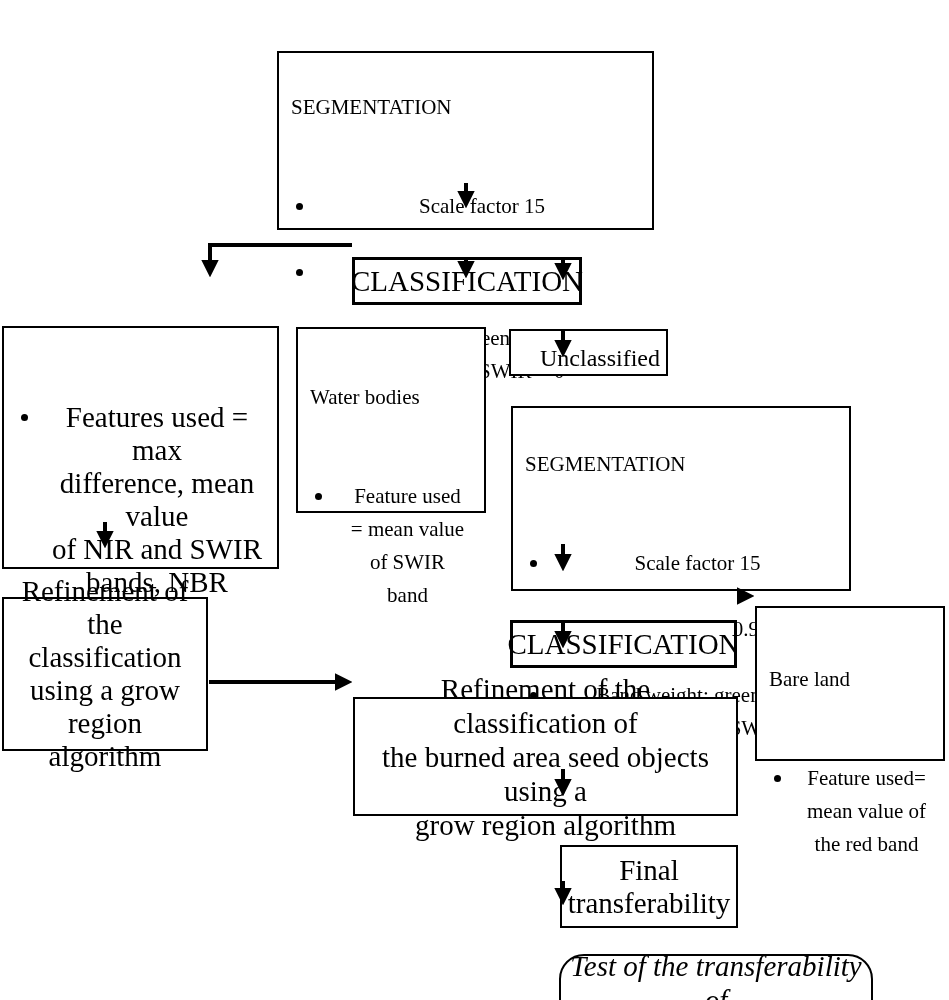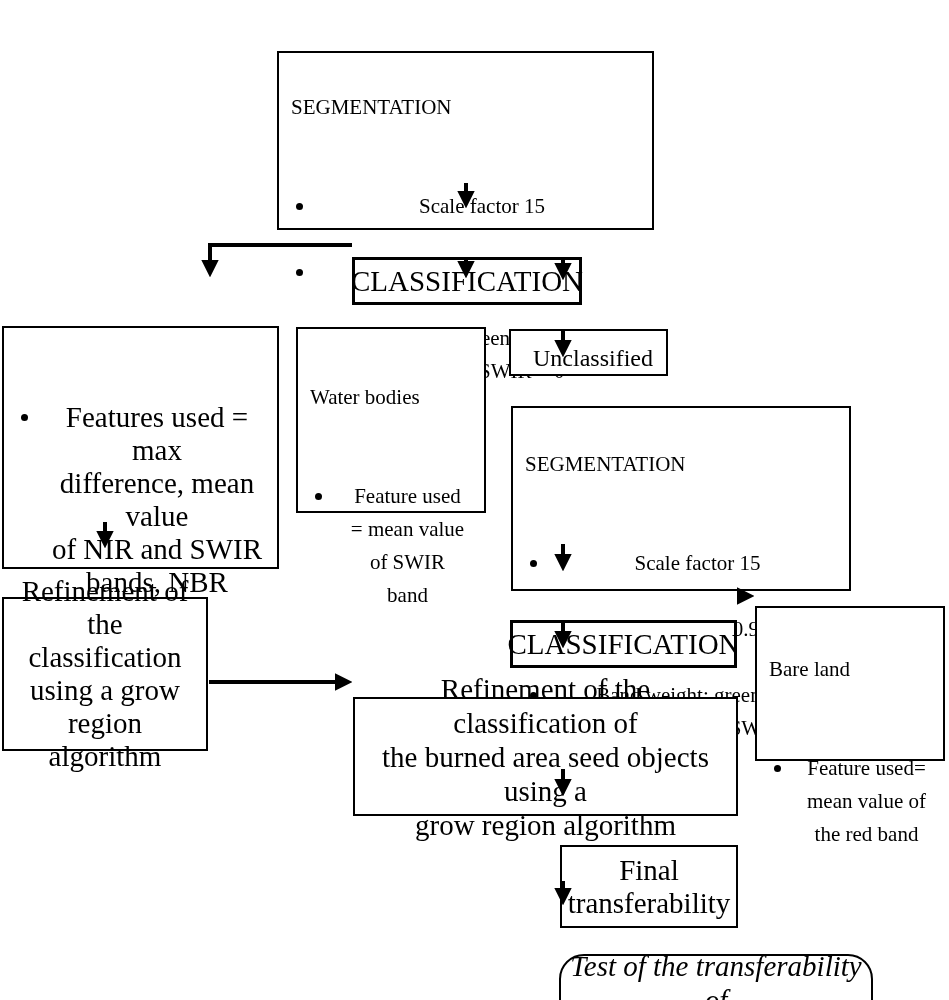--- a/index.html
+++ b/index.html
@@ -30,21 +30,21 @@
     display: flex;
     align-items: center;
     justify-content: center;
     text-align: center;
     padding: 4px 6px;
     line-height: 34px;
   }
   .box.vcenter-left {
     display: flex;
     align-items: center;
-    justify-content: center;
+    justify-content: flex-end;
     padding: 16px 6px 4px 15px;
   }
   .box.thick { border-width: 3px; }
   .box.italic { font-style: italic; border-radius: 25px; }
   .bullets { list-style: none; }
   .bullets li {
     position: relative;
     padding-left: 31px;
     white-space: pre-line;
     text-align: center;
@@ -115,21 +115,21 @@
       <li>Color: shape = 0.9:0.1</li>
       <li>Band weight: green = 1,
 red = 1, NIR = 1, SWIR = 0</li>
     </ul>
   </div>
 
   <div class="box big center thick" style="left:510px; top:572px; width:227px; height:48px;">
     <div>CLASSIFICATION</div>
   </div>
 
-  <div class="box" style="left:755px; top:558px; width:190px; height:155px; padding-top:12px;">
+  <div class="box" style="left:755px; top:558px; width:190px; height:155px; padding-top:22px;">
     <div>Bare land</div>
     <ul class="bullets">
       <li>Feature used=
 mean value of
 the red band</li>
     </ul>
   </div>
 
   <div class="box big center" style="left:2px; top:549px; width:206px; height:154px; line-height:33px;">
     <div>Refinement of the

